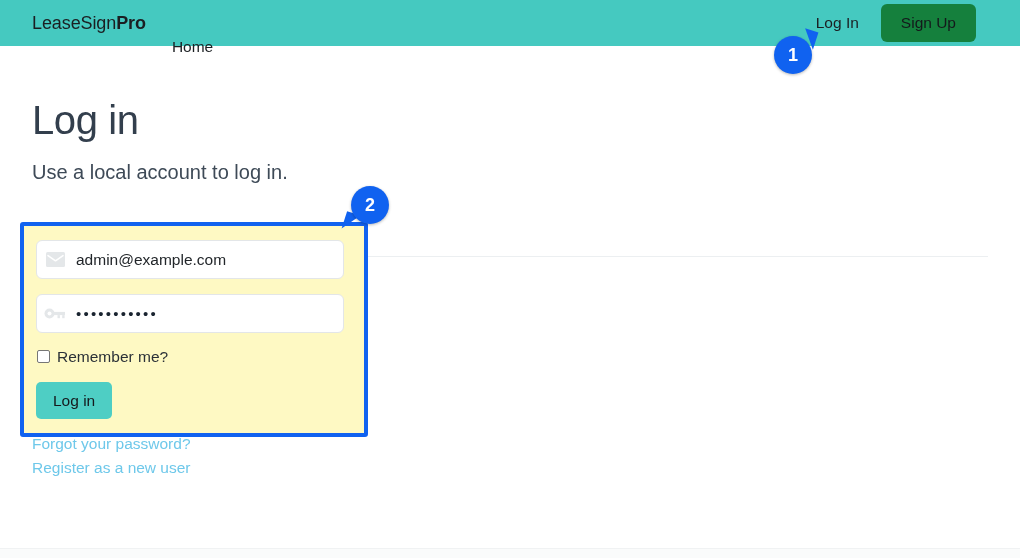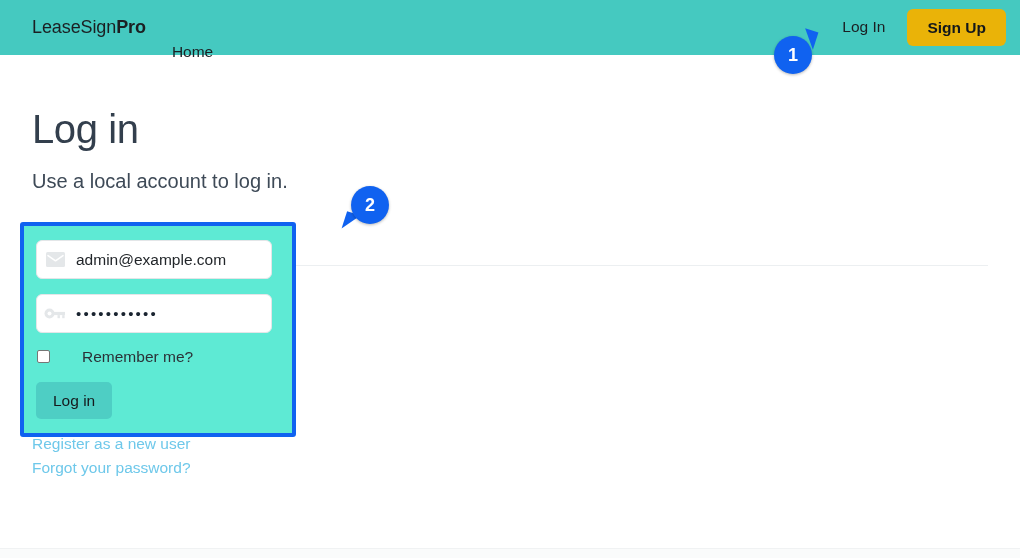--- a/index.html
+++ b/index.html
@@ -12,25 +12,25 @@
     height: 558px;
     background: #ffffff;
     font-family: "Liberation Sans", sans-serif;
     -webkit-font-smoothing: antialiased;
     overflow: hidden;
     position: relative;
   }
 
   
   .navbar {
-    height: 55px;
+    height: 46px;
     background: #45c9c0;
     display: flex;
     align-items: center;
-    padding: 0 14px 0 32px;
+    padding: 0 44px 0 32px;
     box-sizing: border-box;
     position: relative;
     z-index: 2;
     justify-content: center;
   }
   .brand {
     font-size: 18px;
     color: #1b1f22;
     letter-spacing: -0.1px;
     white-space: nowrap;
@@ -53,26 +53,26 @@
     white-space: nowrap;
   }
   .nav-right {
     margin-left: auto;
     display: flex;
     align-items: center;
     gap: 22px;
   }
   .nav-right .nav-link { font-size: 15.5px; }
   .btn-signup {
-    background: #eab308;
+    background: #15803d;
     border: none;
     border-radius: 6px;
     padding: 10px 20px;
     font-size: 15.5px;
-    font-weight: 700;
+    font-weight: 400;
     color: #14181b;
     font-family: "Liberation Sans", sans-serif;
     cursor: pointer;
     line-height: 1.1;
   }
 
   
   .page {
     padding: 0 32px;
     box-sizing: border-box;
@@ -103,25 +103,25 @@
     position: absolute;
     left: 32px;
     top: 210px;
   }
 
   
   .form-wrap {
     position: absolute;
     left: 20px;
     top: 222px;
-    width: 276px;
+    width: 348px;
     box-sizing: border-box;
     border: 4px solid #1062f0;
     border-radius: 3px;
-    background: #5eead4;
+    background: #fef9c3;
     padding: 14px 20px 14px 12px;
   }
   .input-group {
     display: flex;
     align-items: stretch;
     border: 1px solid #e3e6e8;
     border-radius: 6px;
     background: #ffffff;
     height: 37px;
     margin-bottom: 15px;
@@ -166,21 +166,20 @@
     box-sizing: border-box;
     margin: 0 7px 0 1px;
     flex: 0 0 13px;
     cursor: pointer;
   }
   .remember-label {
     font-size: 15.5px;
     color: #2b3137;
     line-height: 1;
     cursor: pointer;
-    margin-left: 25px;
   }
   .btn-login {
     margin-top: 17px;
     background: #4ecec4;
     border: none;
     border-radius: 5px;
     padding: 10px 17px;
     font-size: 15.5px;
     color: #15191c;
     font-family: "Liberation Sans", sans-serif;
@@ -310,22 +309,22 @@
 
   <div class="remember-row">
     <span class="cbx"></span>
     <span class="remember-label">Remember me?</span>
   </div>
 
   <button class="btn-login">Log in</button>
 </div>
 
 <div class="link-list">
+  <a class="form-link">Forgot your password?</a>
   <a class="form-link">Register as a new user</a>
-  <a class="form-link">Forgot your password?</a>
 </div>
 
 <div class="footer"></div>
 
 <div class="badge badge-1">
   <span class="tail"></span>
   <span class="bubble">1</span>
 </div>
 <div class="badge badge-2">
   <span class="tail"></span>

